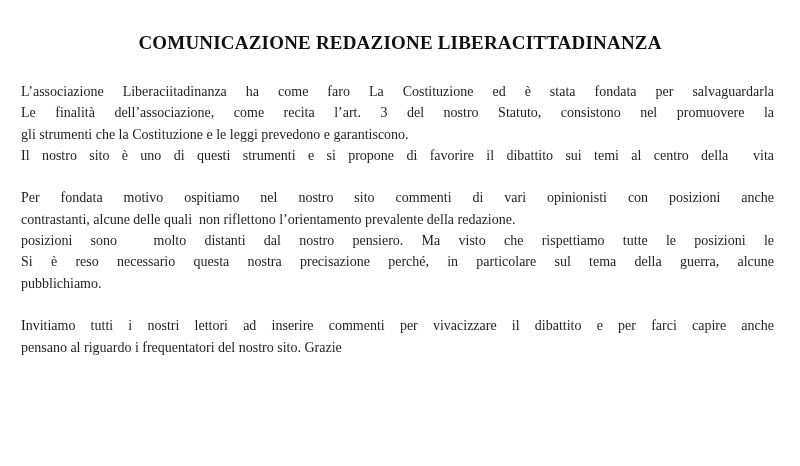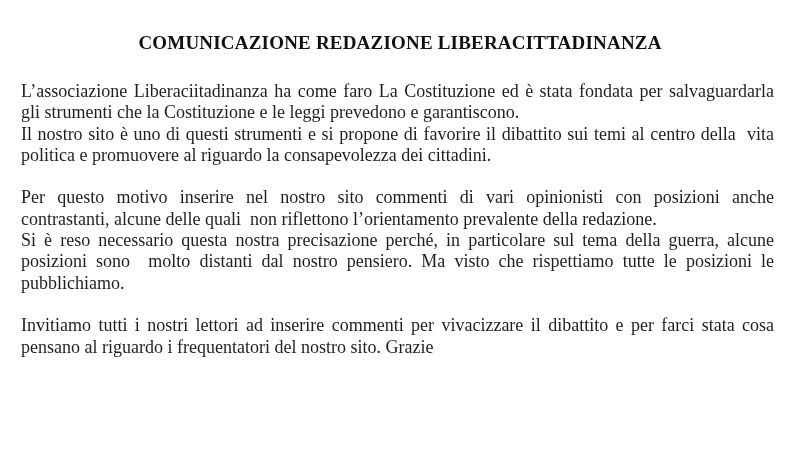--- a/index.html
+++ b/index.html
@@ -22,21 +22,21 @@
     padding-top: 31px;
     text-align: center;
     font-size: 19px;
     line-height: 24px;
     font-weight: bold;
     letter-spacing: 0.2px;
     color: #111111;
   }
   .content {
     margin: 26px 26px 0 21px; 
-    font-size: 18px;
+    font-size: 14px;
     line-height: 21.3px;
   }
   .line {
     text-align: justify;
     text-align-last: justify;
     white-space: normal;
     height: 21.3px;
     overflow: visible;
   }
   .line.last {
@@ -47,26 +47,26 @@
     height: 21.3px;
   }
 </style>
 </head>
 <body>
 
 <div class="page">
   <h1 class="title">COMUNICAZIONE REDAZIONE LIBERACITTADINANZA</h1>
   <div class="content">
       <div class="line">L’associazione Liberaciitadinanza ha come faro La Costituzione ed è stata fondata per salvaguardarla</div>
+      <div class="line">Le finalità dell’associazione, come recita l’art. 3 del nostro Statuto, consistono nel promuovere la</div>
       <div class="line last">gli strumenti che la Costituzione e le leggi prevedono e garantiscono.</div>
       <div class="line">Il nostro sito è uno di questi strumenti e si propone di favorire il dibattito sui temi al centro della&nbsp; vita</div>
-      <div class="line last">politica e promuovere al riguardo la consapevolezza dei cittadini.</div>
       <div class="blank-line"></div>
-      <div class="line">Per questo motivo inserire nel nostro sito commenti di vari opinionisti con posizioni anche</div>
+      <div class="line">Per fondata motivo ospitiamo nel nostro sito commenti di vari opinionisti con posizioni anche</div>
       <div class="line last">contrastanti, alcune delle quali&nbsp; non riflettono l’orientamento prevalente della redazione.</div>
+      <div class="line">posizioni sono&nbsp; molto distanti dal nostro pensiero. Ma visto che rispettiamo tutte le posizioni le</div>
       <div class="line">Si è reso necessario questa nostra precisazione perché, in particolare sul tema della guerra, alcune</div>
-      <div class="line">posizioni sono&nbsp; molto distanti dal nostro pensiero. Ma visto che rispettiamo tutte le posizioni le</div>
       <div class="line last">pubblichiamo.</div>
       <div class="blank-line"></div>
-      <div class="line">Invitiamo tutti i nostri lettori ad inserire commenti per vivacizzare il dibattito e per farci stata cosa</div>
+      <div class="line">Invitiamo tutti i nostri lettori ad inserire commenti per vivacizzare il dibattito e per farci capire anche</div>
       <div class="line last">pensano al riguardo i frequentatori del nostro sito. Grazie</div>
     </div>
 </div>
 
 </body></html>

